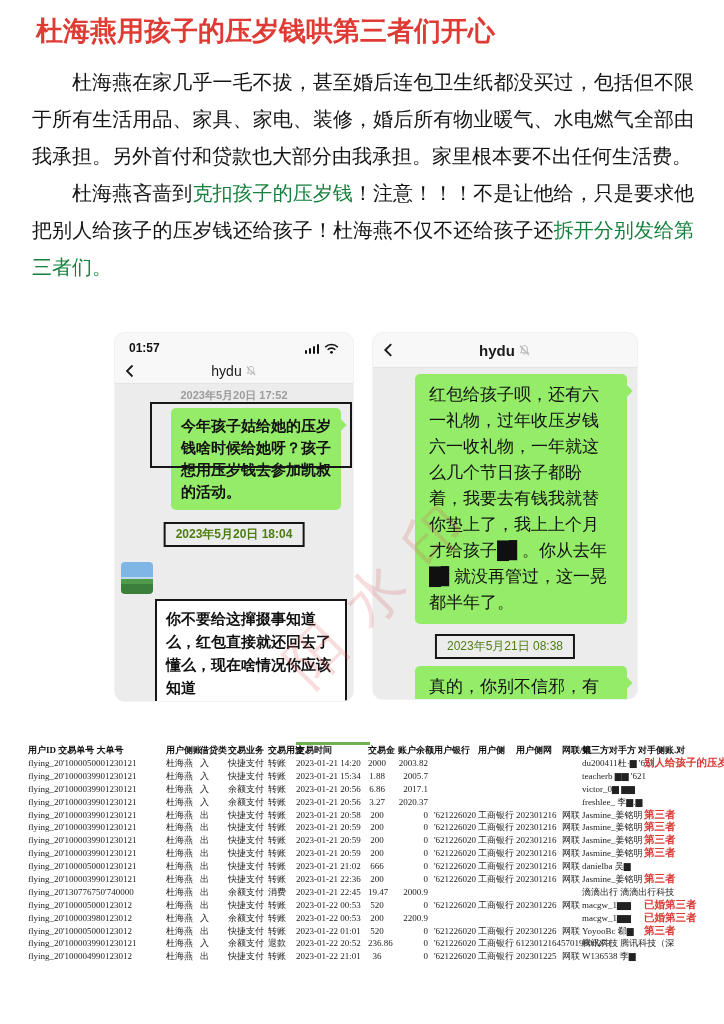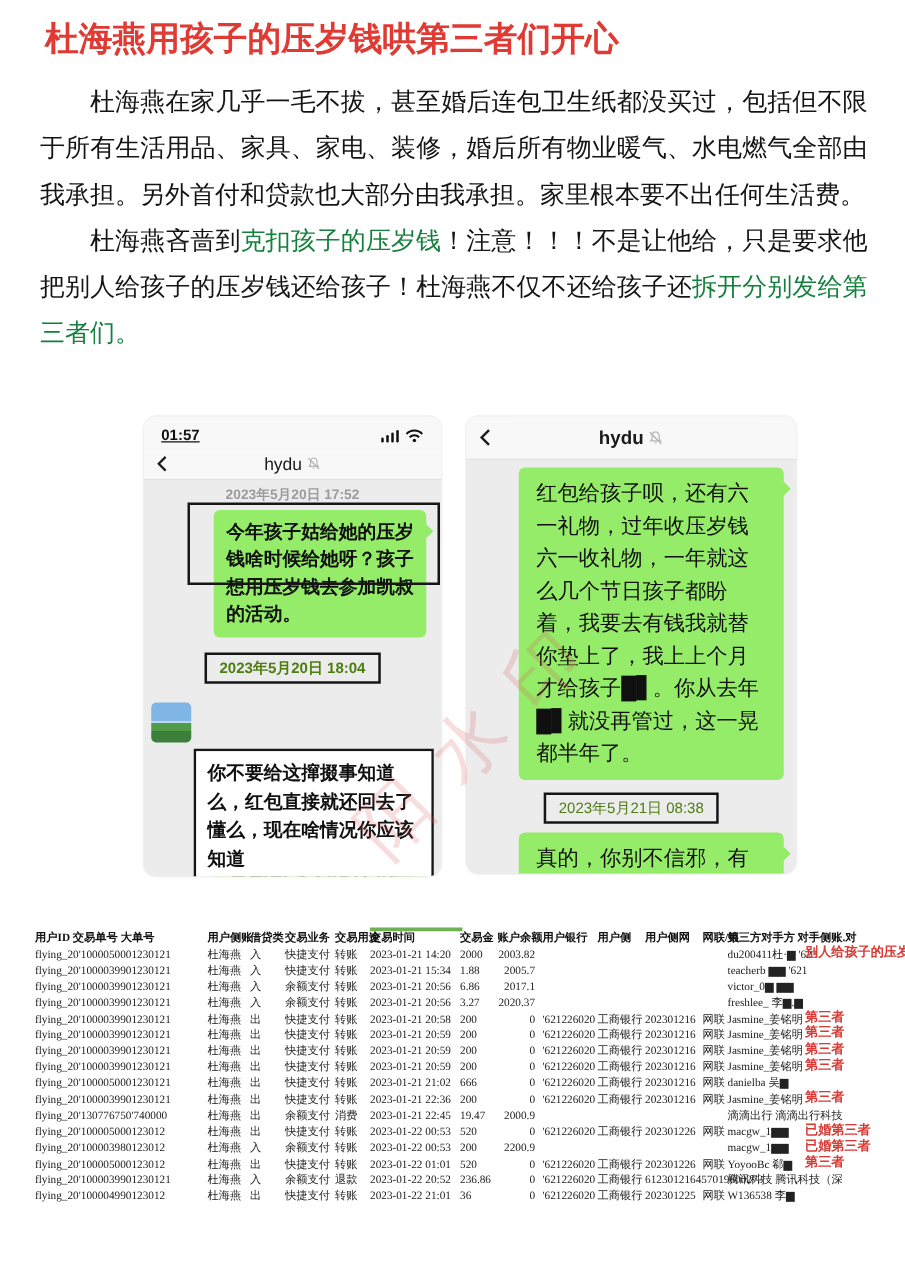--- a/index.html
+++ b/index.html
@@ -22,21 +22,21 @@
     font-family:"Liberation Serif","DejaVu Serif",serif;
     font-size:58px;letter-spacing:26px;color:rgba(213,85,85,0.20);}
 
   
   .phone{position:absolute;background:#ececec;border-radius:10px;overflow:hidden;
     box-shadow:0 0 0 1px rgba(0,0,0,0.05);}
   #phone-left{left:115px;top:333px;width:238px;height:368px;}
   #phone-right{left:373px;top:333px;width:264px;height:366px;}
 
   .statusbar{height:22px;background:#f8f8f8;display:flex;justify-content:space-between;
-    align-items:center;padding:4px 14px 0;font-size:12px;font-weight:bold;color:#111;text-decoration:underline;}
+    align-items:center;padding:4px 14px 0;font-size:12px;font-weight:bold;color:#111;}
   .sicons{display:flex;align-items:flex-end;gap:5px;}
   .sig{display:flex;align-items:flex-end;gap:1.5px;height:10px;}
   .sig i{width:2.5px;background:#111;border-radius:1px;display:block;}
   .sig i:nth-child(1){height:4px}.sig i:nth-child(2){height:6px}
   .sig i:nth-child(3){height:8px}.sig i:nth-child(4){height:10px}
 
   .chat-header{background:#f8f8f8;display:flex;align-items:center;position:relative;
     font-size:14px;color:#111;border-bottom:1px solid #e3e3e3;}
   #phone-left .chat-header{height:24px;}
   #phone-right .chat-header{height:34px;font-size:15px;}
@@ -67,21 +67,21 @@
   .wbubble-box{position:absolute;left:40px;top:170px;width:188px;border:2px solid #161616;z-index:4;margin-top:45px;}
   .bubble-white{background:#ffffff;padding:6px 9px;font-size:15px;line-height:23px;color:#101010;}
 
   
   .xtable{position:absolute;left:28px;top:744px;width:696px;
     font-family:"Liberation Serif","DejaVu Serif",serif;font-size:9px;color:#222;}
   .trow{display:flex;height:12.9px;line-height:12.9px;white-space:nowrap;align-items:center;}
   .trow.head{font-weight:bold;height:13px;color:#111;}
   .tc{flex:none;overflow:visible;}
   .c0{width:138px}.c1{width:34px}.c2{width:28px}.c3{width:40px}.c4{width:28px}
-  .c5{width:72px}.c6{width:30px;text-align:left;padding-right:12px;box-sizing:border-box;}
+  .c5{width:72px}.c6{width:30px;text-align:center;padding-right:12px;box-sizing:border-box;}
   .c7{width:36px;text-align:right;padding-right:6px;box-sizing:border-box;}
   .c8{width:44px}.c9{width:38px}.c10{width:46px}.c11{width:20px}.c12{width:56px}
   .tnote{flex:none;color:#d93a35;font-size:10.5px;font-weight:bold;padding-left:6px;
     font-family:"Liberation Serif","DejaVu Serif",serif;}
   .hl-green{position:absolute;left:268px;top:-2px;width:74px;height:3px;background:#6fb254;}
 </style>
 </head>
 <body>
 
 <div id="page">

